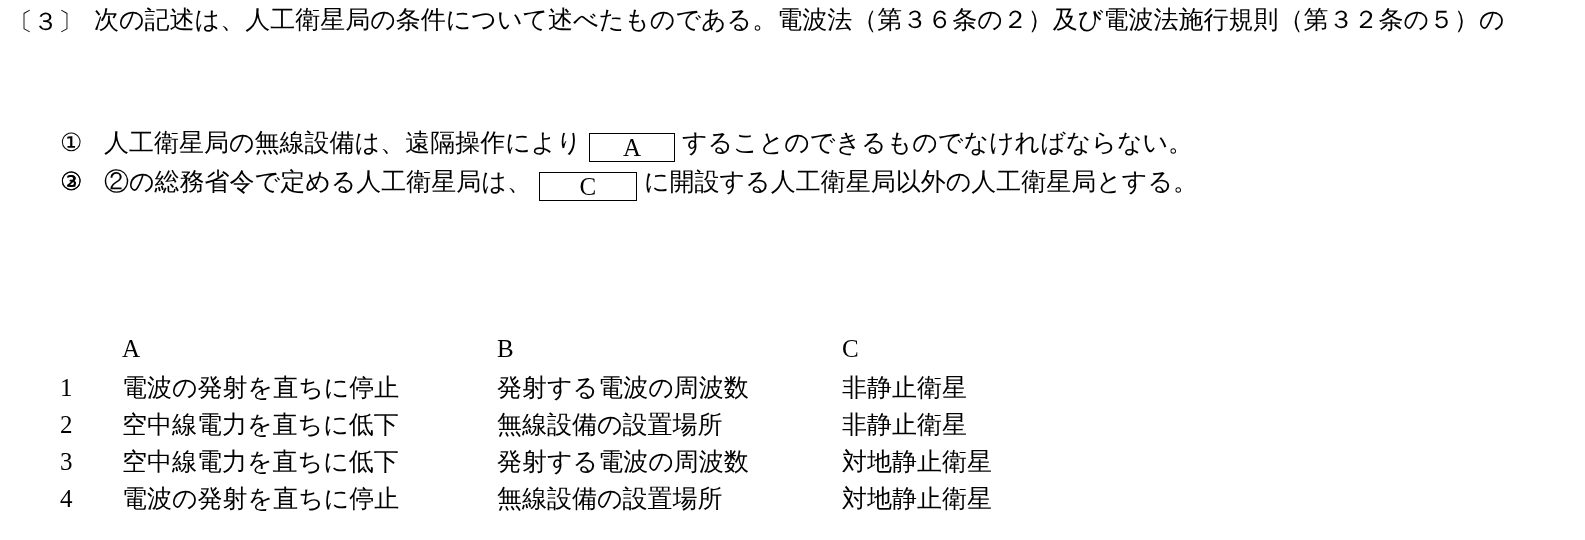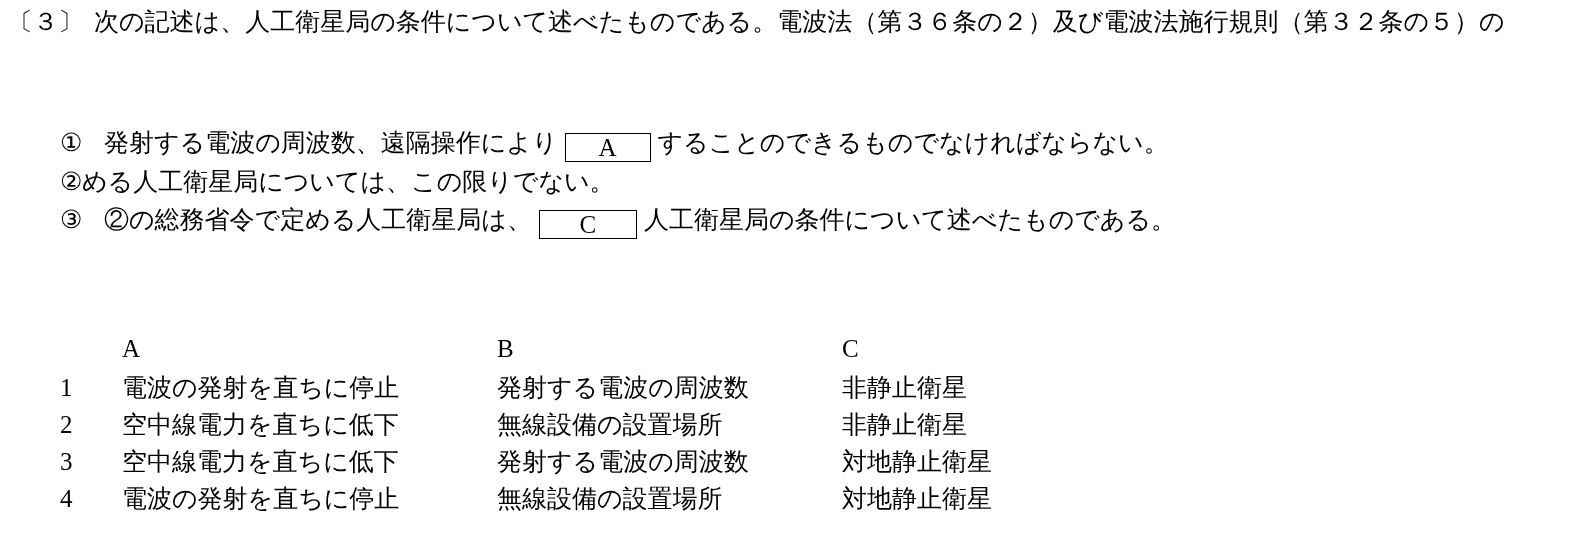--- a/index.html
+++ b/index.html
@@ -28,20 +28,21 @@
     line-height: 36px;
     white-space: nowrap;
   }
   .lead {
     position: absolute;
     left: 60px;
     top: 4px;
     width: 1515px;
     font-size: 25px;
     line-height: 36px;
+    font-family: Liberation Mono, monospace;
   }
   .lead .ln1 { display: block; text-indent: 34px; white-space: nowrap;}
   .lead .ln2 { display: block; margin-left: -16px; white-space: nowrap; }
 
   .blank-box {
     display: inline-block;
     border: 1px solid #000;
     width: 72px;
     height: 26px;
     vertical-align: -4px;
@@ -115,33 +116,32 @@
 
   <div class="lead">
     <span class="ln1">次の記述は、人工衛星局の条件について述べたものである。電波法（第３６条の２）及び電波法施行規則（第３２条の５）の</span>
   </div>
 
   <div class="items">
 
     <div class="item">
       <span class="marker">①</span>
       <span class="l1">
-        <span>発射する電波の周波数、遠隔操作により</span><span class="letter-box">A</span><span>することのできるものでなければならない。</span>
+        <span>人工衛星局の無線設備は、遠隔操作により</span><span class="letter-box">A</span><span>することのできるものでなければならない。</span>
       </span>
     </div>
 
     <div class="item">
       <span class="marker">②</span>
-      <span class="l2">める人工衛星局については、この限りでない。</span>
     </div>
 
     <div class="item">
       <span class="marker">③</span>
       <span class="l1">
-        <span>②の総務省令で定める人工衛星局は、</span><span class="letter-box wide">C</span><span>人工衛星局の条件について述べたものである。</span>
+        <span>②の総務省令で定める人工衛星局は、</span><span class="letter-box wide">C</span><span>に開設する人工衛星局以外の人工衛星局とする。</span>
       </span>
     </div>
 
   </div>
 
   <div class="table">
     <table>
       <tbody>
         <tr class="hdr">
           <td class="col-no"></td>

